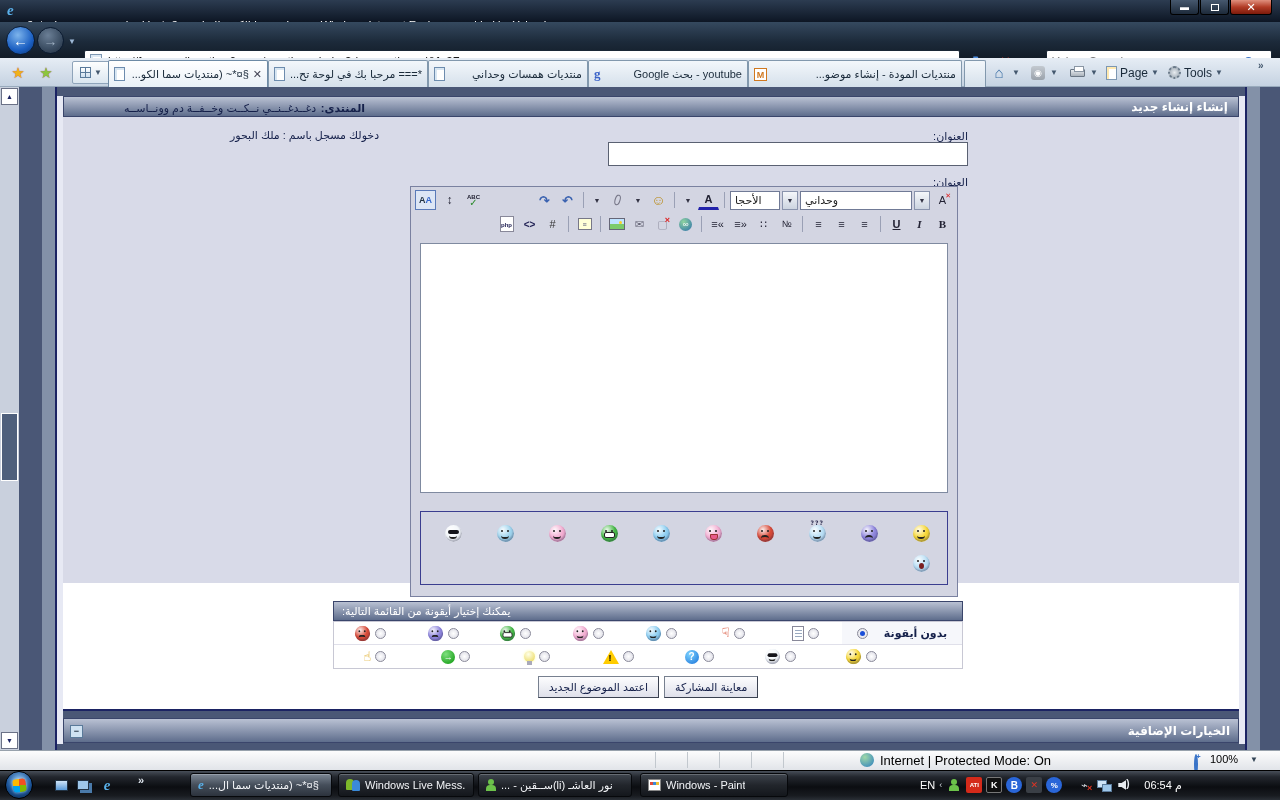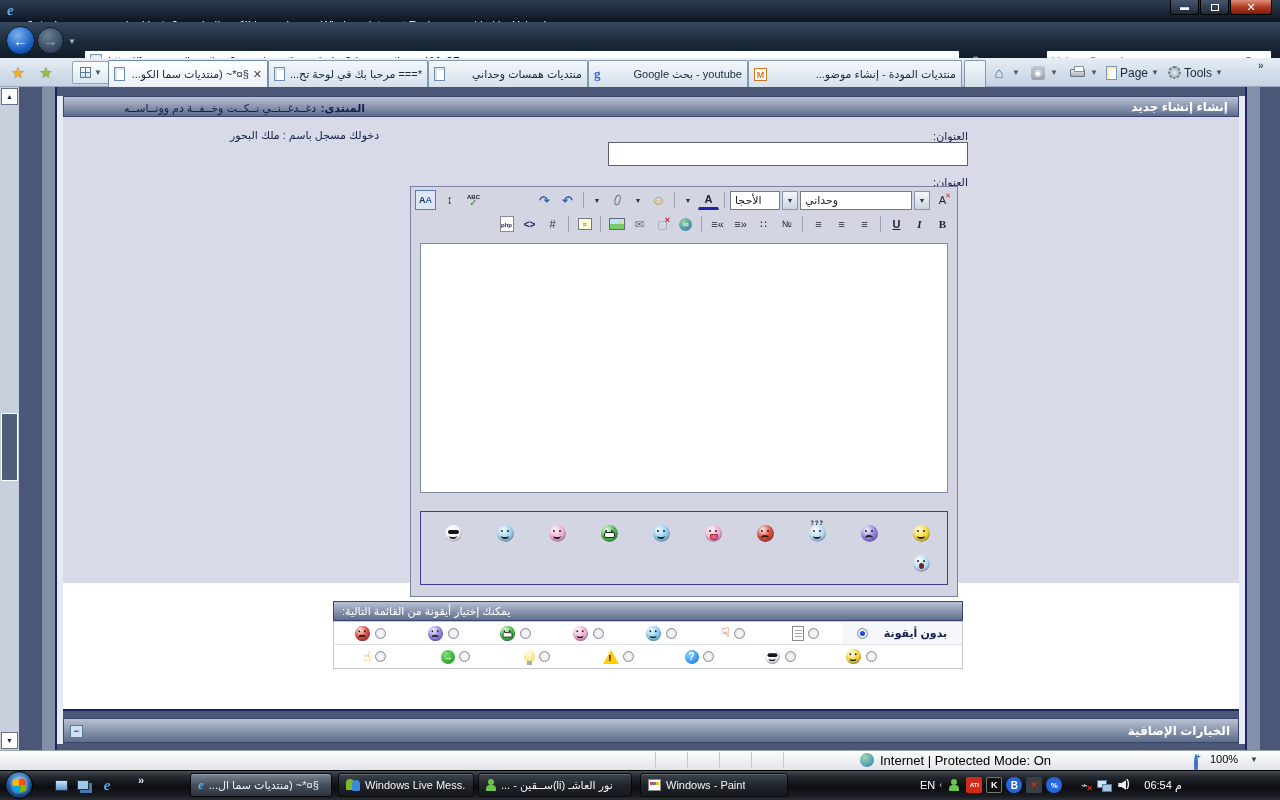--- a/index.html
+++ b/index.html
@@ -500,20 +500,24 @@
           <span class="radio"></span>
         </span>
         <span class="icon-cell">
           <span class="mi mi-thumbsup">☝</span>
           <span class="radio"></span>
         </span>
       </div>
   </div>
 
   
+  <div class="abs" style="left:333px;top:676px;width:630px;display:flex;justify-content:center;gap:5px">
+    <button class="vbbtn" dir="rtl">اعتمد الموضوع الجديد</button>
+    <button class="vbbtn" dir="rtl">معاينة المشاركة</button>
+  </div>
 
   
   <div class="abs optbar tcat">
     <span class="collapse">−</span>
     <span dir="rtl">الخيارات الإضافية</span>
   </div>
 
   
   <div class="abs statusbar">
     

